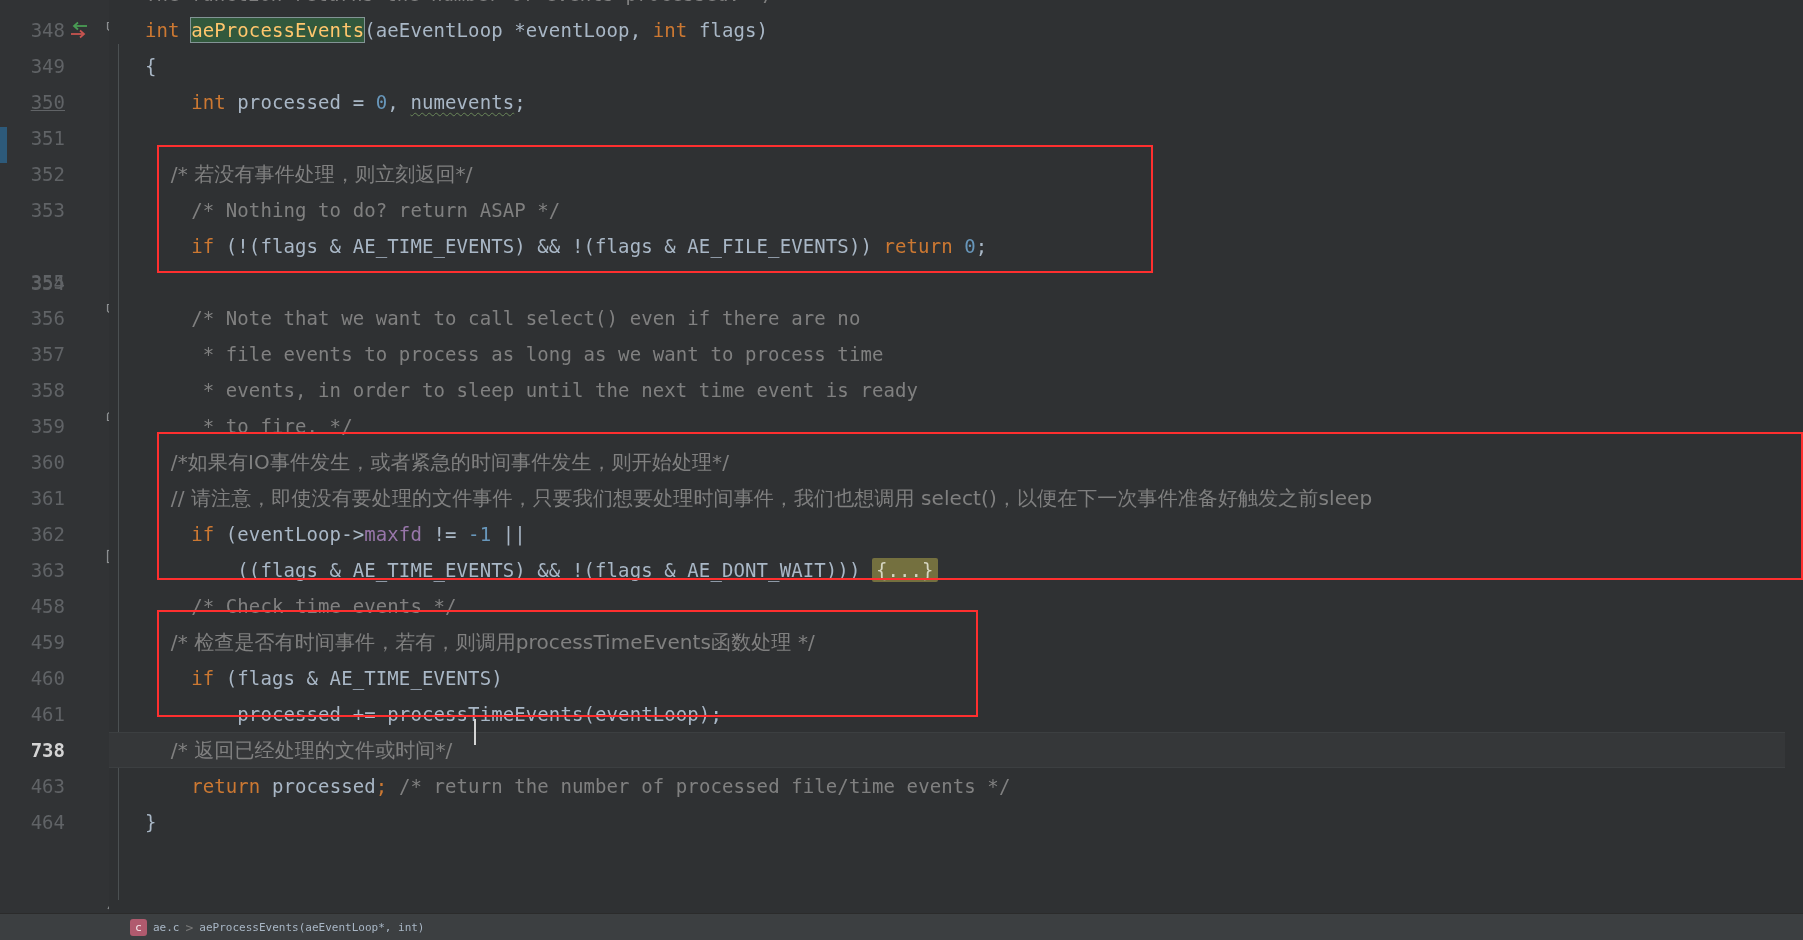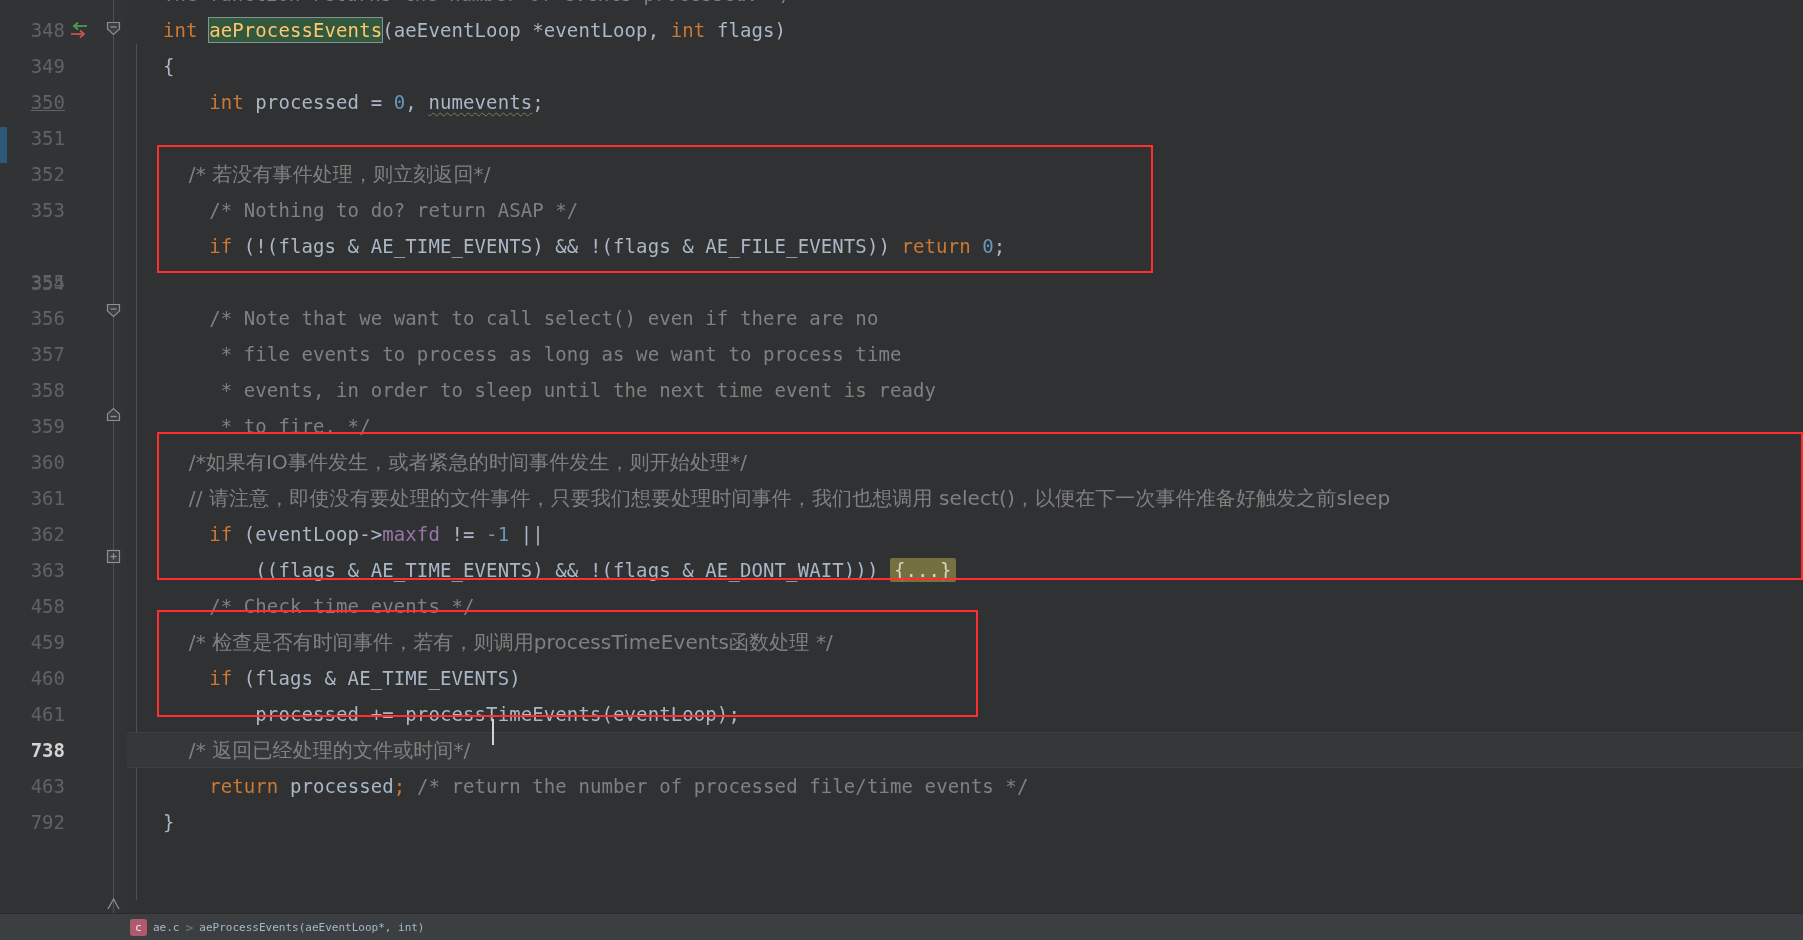--- a/index.html
+++ b/index.html
@@ -79,21 +79,21 @@
   
   .gutter-icon {
     position: absolute;
     left: 60px;
     width: 22px; height: 22px;
   }
 
   
   .code-area {
     position: absolute;
-    left: 127px; top: 0;
+    left: 109px; top: 0;
     right: 0; height: 940px;
     background: #2f3133;
     overflow: hidden;
   }
   .code-line {
     position: absolute;
     left: 0;
     height: 36px;
     line-height: 36px;
     white-space: pre;
@@ -237,21 +237,21 @@
         <div class="line-number" style="top: 444px;">360</div>
         <div class="line-number" style="top: 480px;">361</div>
         <div class="line-number" style="top: 516px;">362</div>
         <div class="line-number" style="top: 552px;">363</div>
         <div class="line-number" style="top: 588px;">458</div>
         <div class="line-number" style="top: 624px;">459</div>
         <div class="line-number" style="top: 660px;">460</div>
         <div class="line-number" style="top: 696px;">461</div>
         <div class="line-number current" style="top: 732px;">738</div>
         <div class="line-number" style="top: 768px;">463</div>
-        <div class="line-number" style="top: 804px;">792</div>
+        <div class="line-number" style="top: 804px;">464</div>
       </div>
 
     <div class="fold-marker" style="top:21px">
       <svg width="15" height="15" viewBox="0 0 15 15">
         <path d="M1.5 1.5 H13.5 V8 L7.5 13.5 L1.5 8 Z" fill="#3c3f41" stroke="#8c8f91" stroke-width="1.2"></path>
         <line x1="4.5" y1="6" x2="10.5" y2="6" stroke="#8c8f91" stroke-width="1.3"></line>
       </svg>
     </div>
     <div class="fold-marker" style="top:303px">
       <svg width="15" height="15" viewBox="0 0 15 15">

